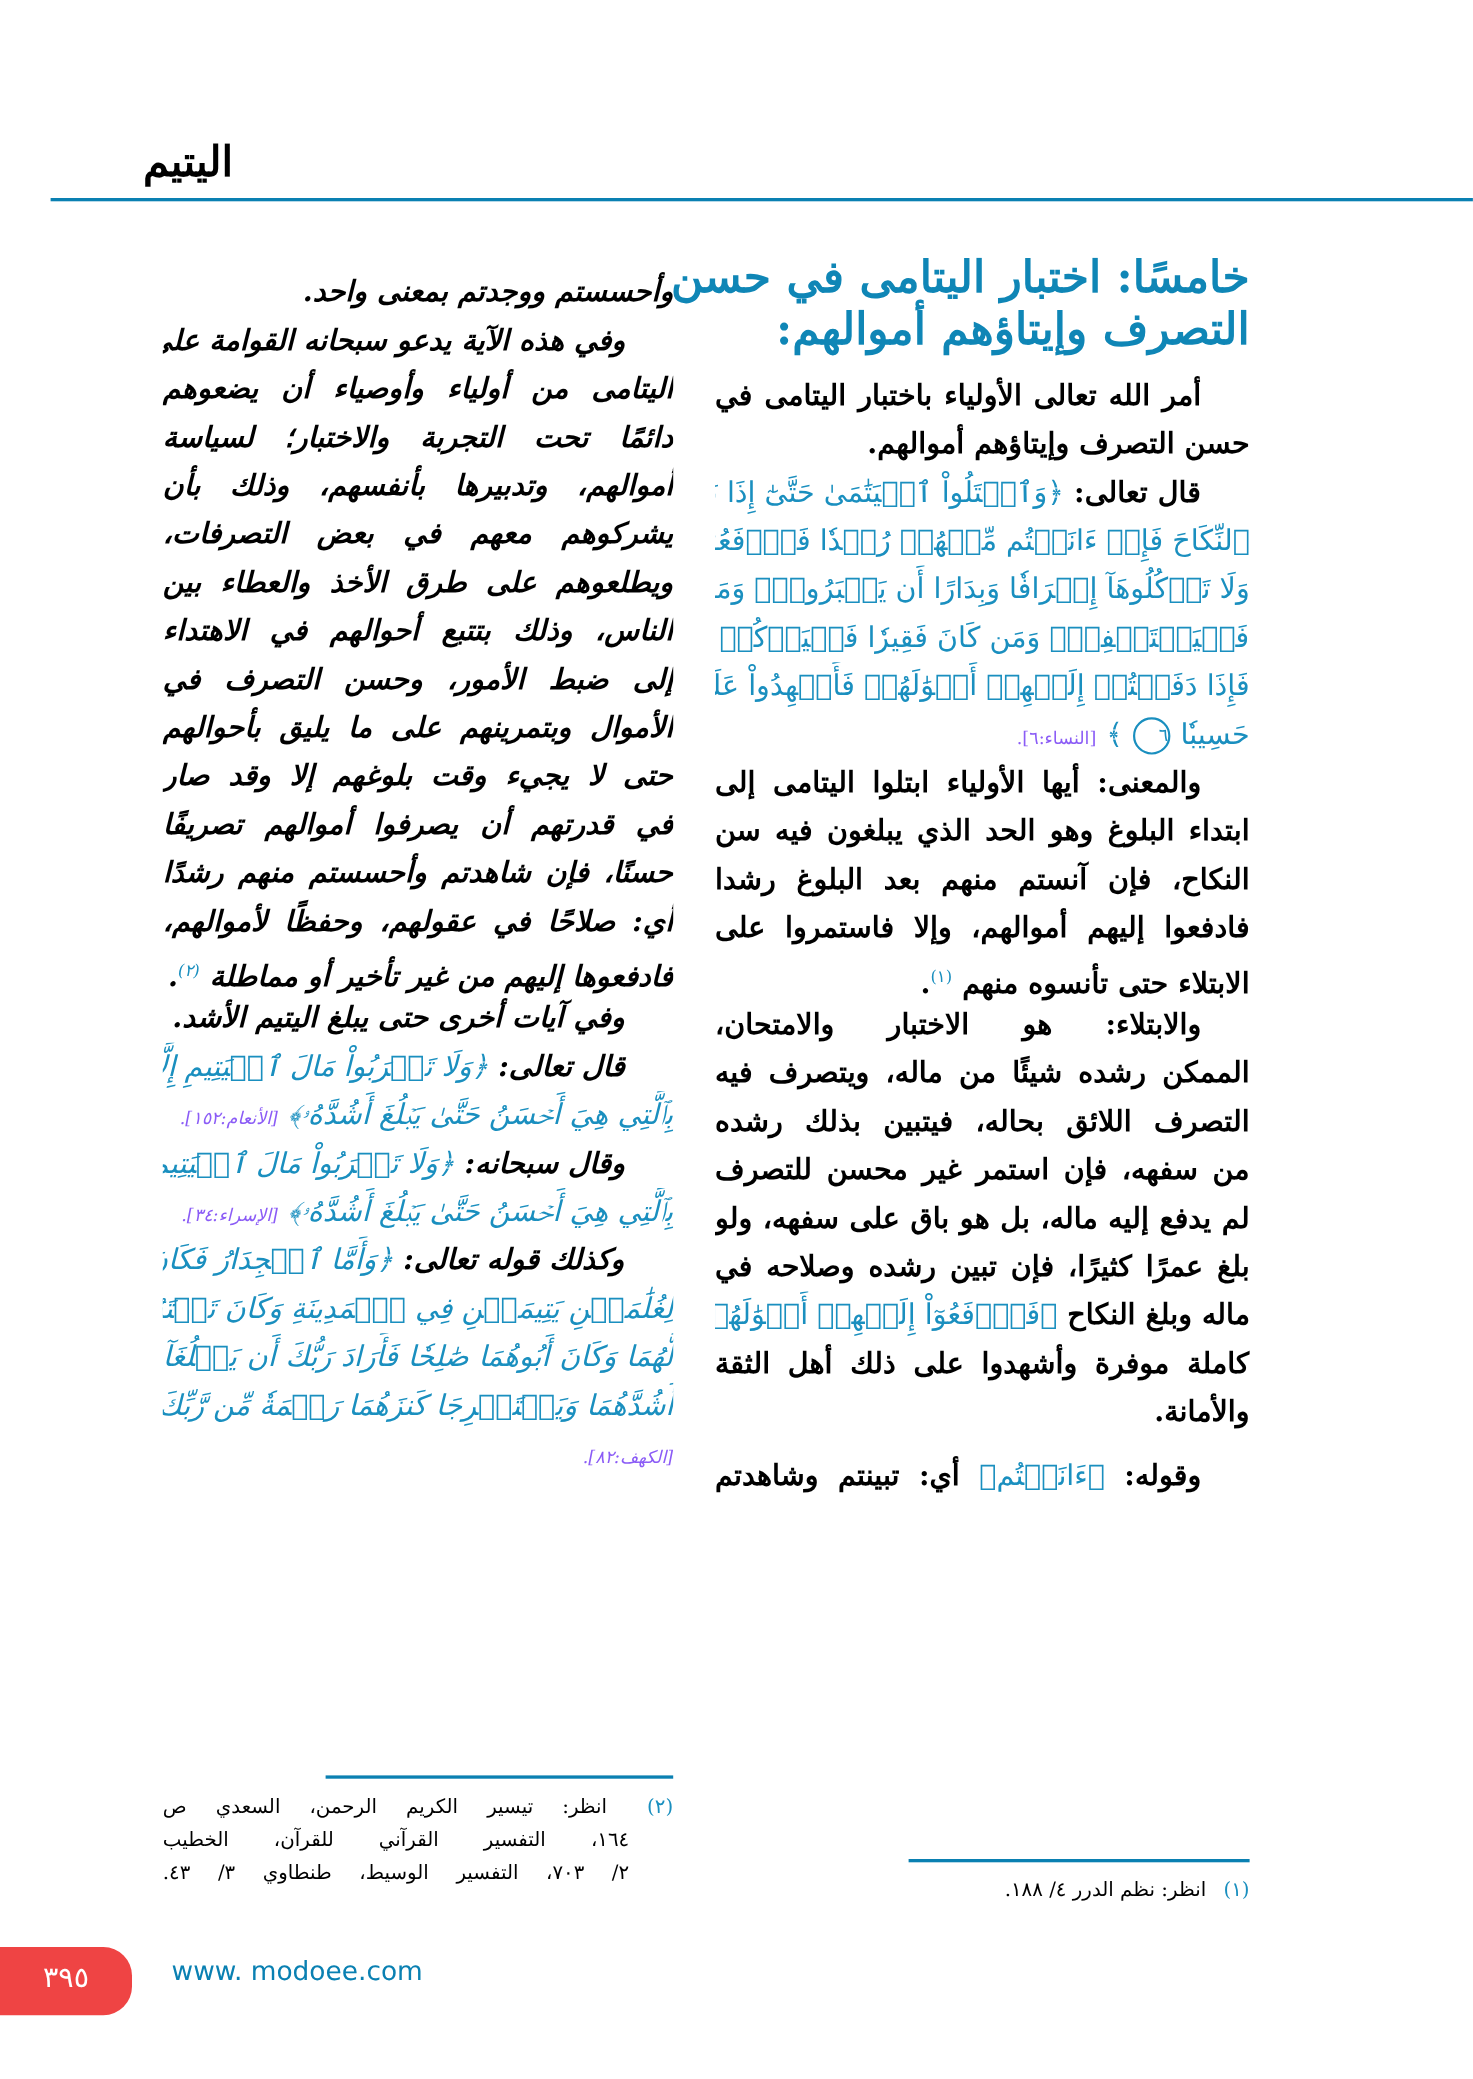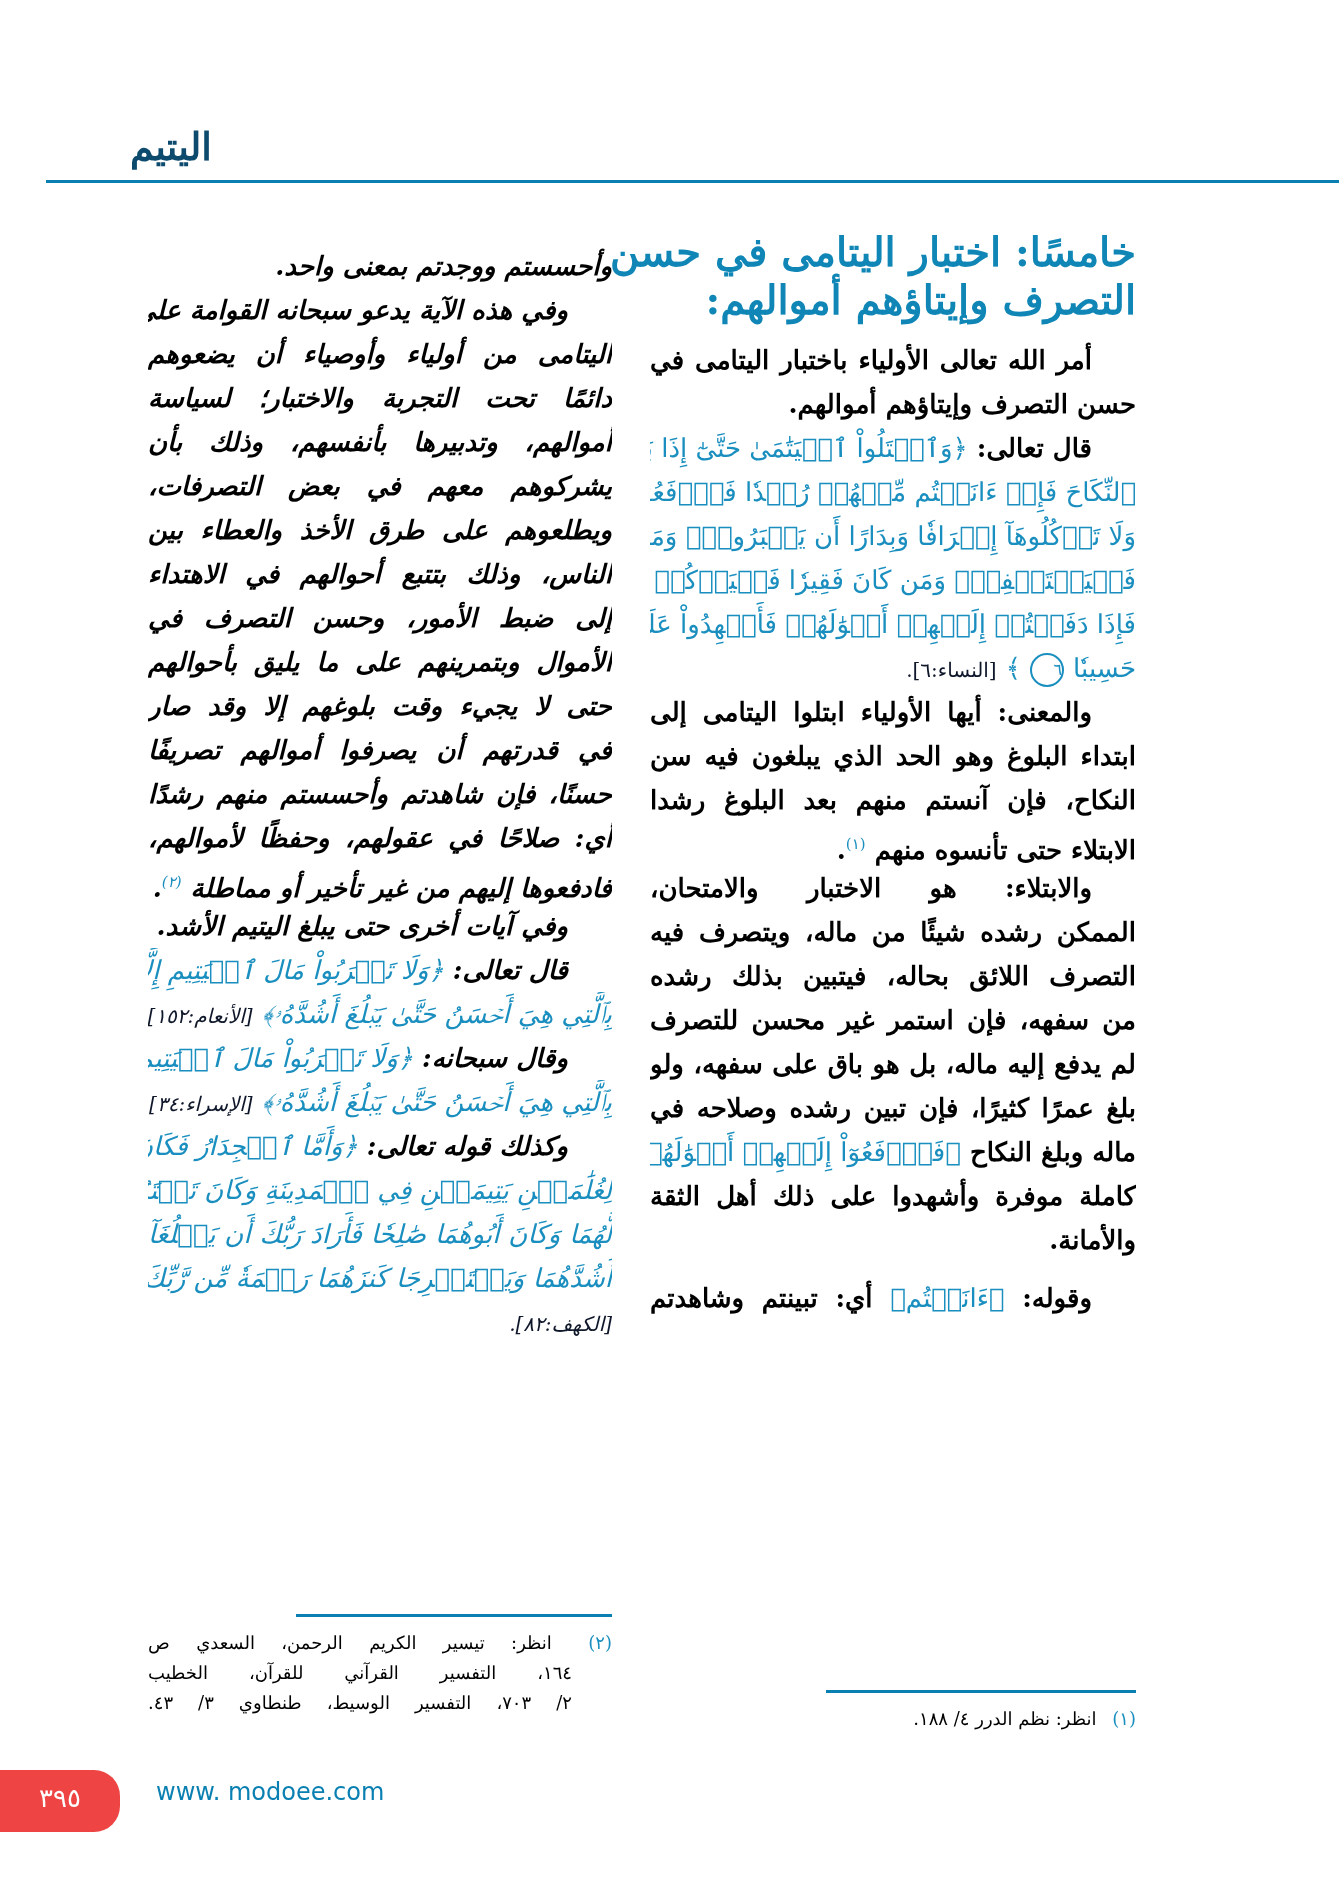--- a/index.html
+++ b/index.html
@@ -1,36 +1,36 @@
 <!DOCTYPE html>
 <html><head>
 <meta charset="utf-8">
 <style>
   html, body { margin:0; padding:0; background:#ffffff; }
   body { width:1339px; height:1890px; position:relative; overflow:hidden;
          font-family:"DejaVu Serif", serif; color:#000; }
   .header-title { position:absolute; left:130px; top:112px; width:120px; height:70px;
-         font-family:"DejaVu Serif", serif; font-size:38px; font-weight:bold; color:#0c4a6e;
+         font-family:"DejaVu Serif", serif; font-size:38px; font-weight:bold; color:#000000;
          direction:rtl; text-align:left; line-height:70px; }
   .header-rule { position:absolute; left:46px; top:180px; width:1293px; height:3px; background:#0a80b2; }
 
   .col { position:absolute; direction:rtl; text-align:justify; }
   .col-right { left:650px; top:228px; width:486px; }
   .col-left { left:148px; top:244px; width:464px;font-style:italic; }
 
   .line { display:block; height:44px; line-height:44px; white-space:nowrap; overflow:hidden;
           font-size:26px; font-weight:bold; text-align:justify; text-align-last:justify; }
   .line.indent { padding-right:44px; }
   .line.short { text-align-last:right; }
   .heading-line { display:block; height:48px; line-height:48px; white-space:nowrap;
           font-size:40px; font-weight:bold; color:#0f86b6; text-align-last:justify; }
   .heading-line.short { text-align-last:right; }
   .spacer { display:block; height:14px; }
   .quran { color:#1a8fbf; font-weight:normal; font-family:"DejaVu Serif", serif; }
-  .ref { font-weight:normal; font-size:20px; color:#0f172a; }
+  .ref { font-weight:normal; font-size:16px; color:#8b5cf6; }
   .orn { color:#1a8fbf; font-weight:normal; }
   .sup { color:#1a8fbf; font-size:15px; vertical-align:super; font-weight:normal; }
   .verse-num { display:inline-block; width:30px; height:30px; border:2px solid #1a8fbf; border-radius:50%;
           color:#1a8fbf; font-size:16px; line-height:30px; text-align:center; vertical-align:middle; font-weight:normal; }
 
   .fn-rule { position:absolute; height:3px; background:#0a80b2; }
   .fn-rule-left { left:296px; top:1614px; width:316px; }
   .fn-rule-right { left:826px; top:1690px; width:310px; }
   .footnote { position:absolute; direction:rtl; font-size:18px; font-family:"DejaVu Serif", serif; }
   .footnote .fline { display:block; height:30px; line-height:30px; white-space:nowrap; text-align:justify; text-align-last:justify; }
@@ -67,20 +67,21 @@
   <span class="line quran">فَإِذَا دَفَعۡتُمۡ إِلَيۡهِمۡ أَمۡوَٰلَهُمۡ فَأَشۡهِدُواْ عَلَيۡهِمۡۚ وَكَفَىٰ بِٱللَّهِ</span>
   <span class="line short">
     <span class="quran">حَسِيبٗا</span>
     <span class="verse-num">٦</span>
     <span class="orn">﴾</span>
     <span class="ref">[النساء:٦].</span>
   </span>
   <span class="line indent">والمعنى: أيها الأولياء ابتلوا اليتامى إلى</span>
   <span class="line">ابتداء البلوغ وهو الحد الذي يبلغون فيه سن</span>
   <span class="line">النكاح، فإن آنستم منهم بعد البلوغ رشدا</span>
+  <span class="line">فادفعوا إليهم أموالهم، وإلا فاستمروا على</span>
   <span class="line short">
     <span>الابتلاء حتى تأنسوه منهم</span>
     <span class="sup">(١)</span><span>.</span>
   </span>
   <span class="line indent">والابتلاء: هو الاختبار والامتحان،</span>
   <span class="line">الممكن رشده شيئًا من ماله، ويتصرف فيه</span>
   <span class="line">التصرف اللائق بحاله، فيتبين بذلك رشده</span>
   <span class="line">من سفهه، فإن استمر غير محسن للتصرف</span>
   <span class="line">لم يدفع إليه ماله، بل هو باق على سفهه، ولو</span>
   <span class="line">بلغ عمرًا كثيرًا، فإن تبين رشده وصلاحه في</span>

